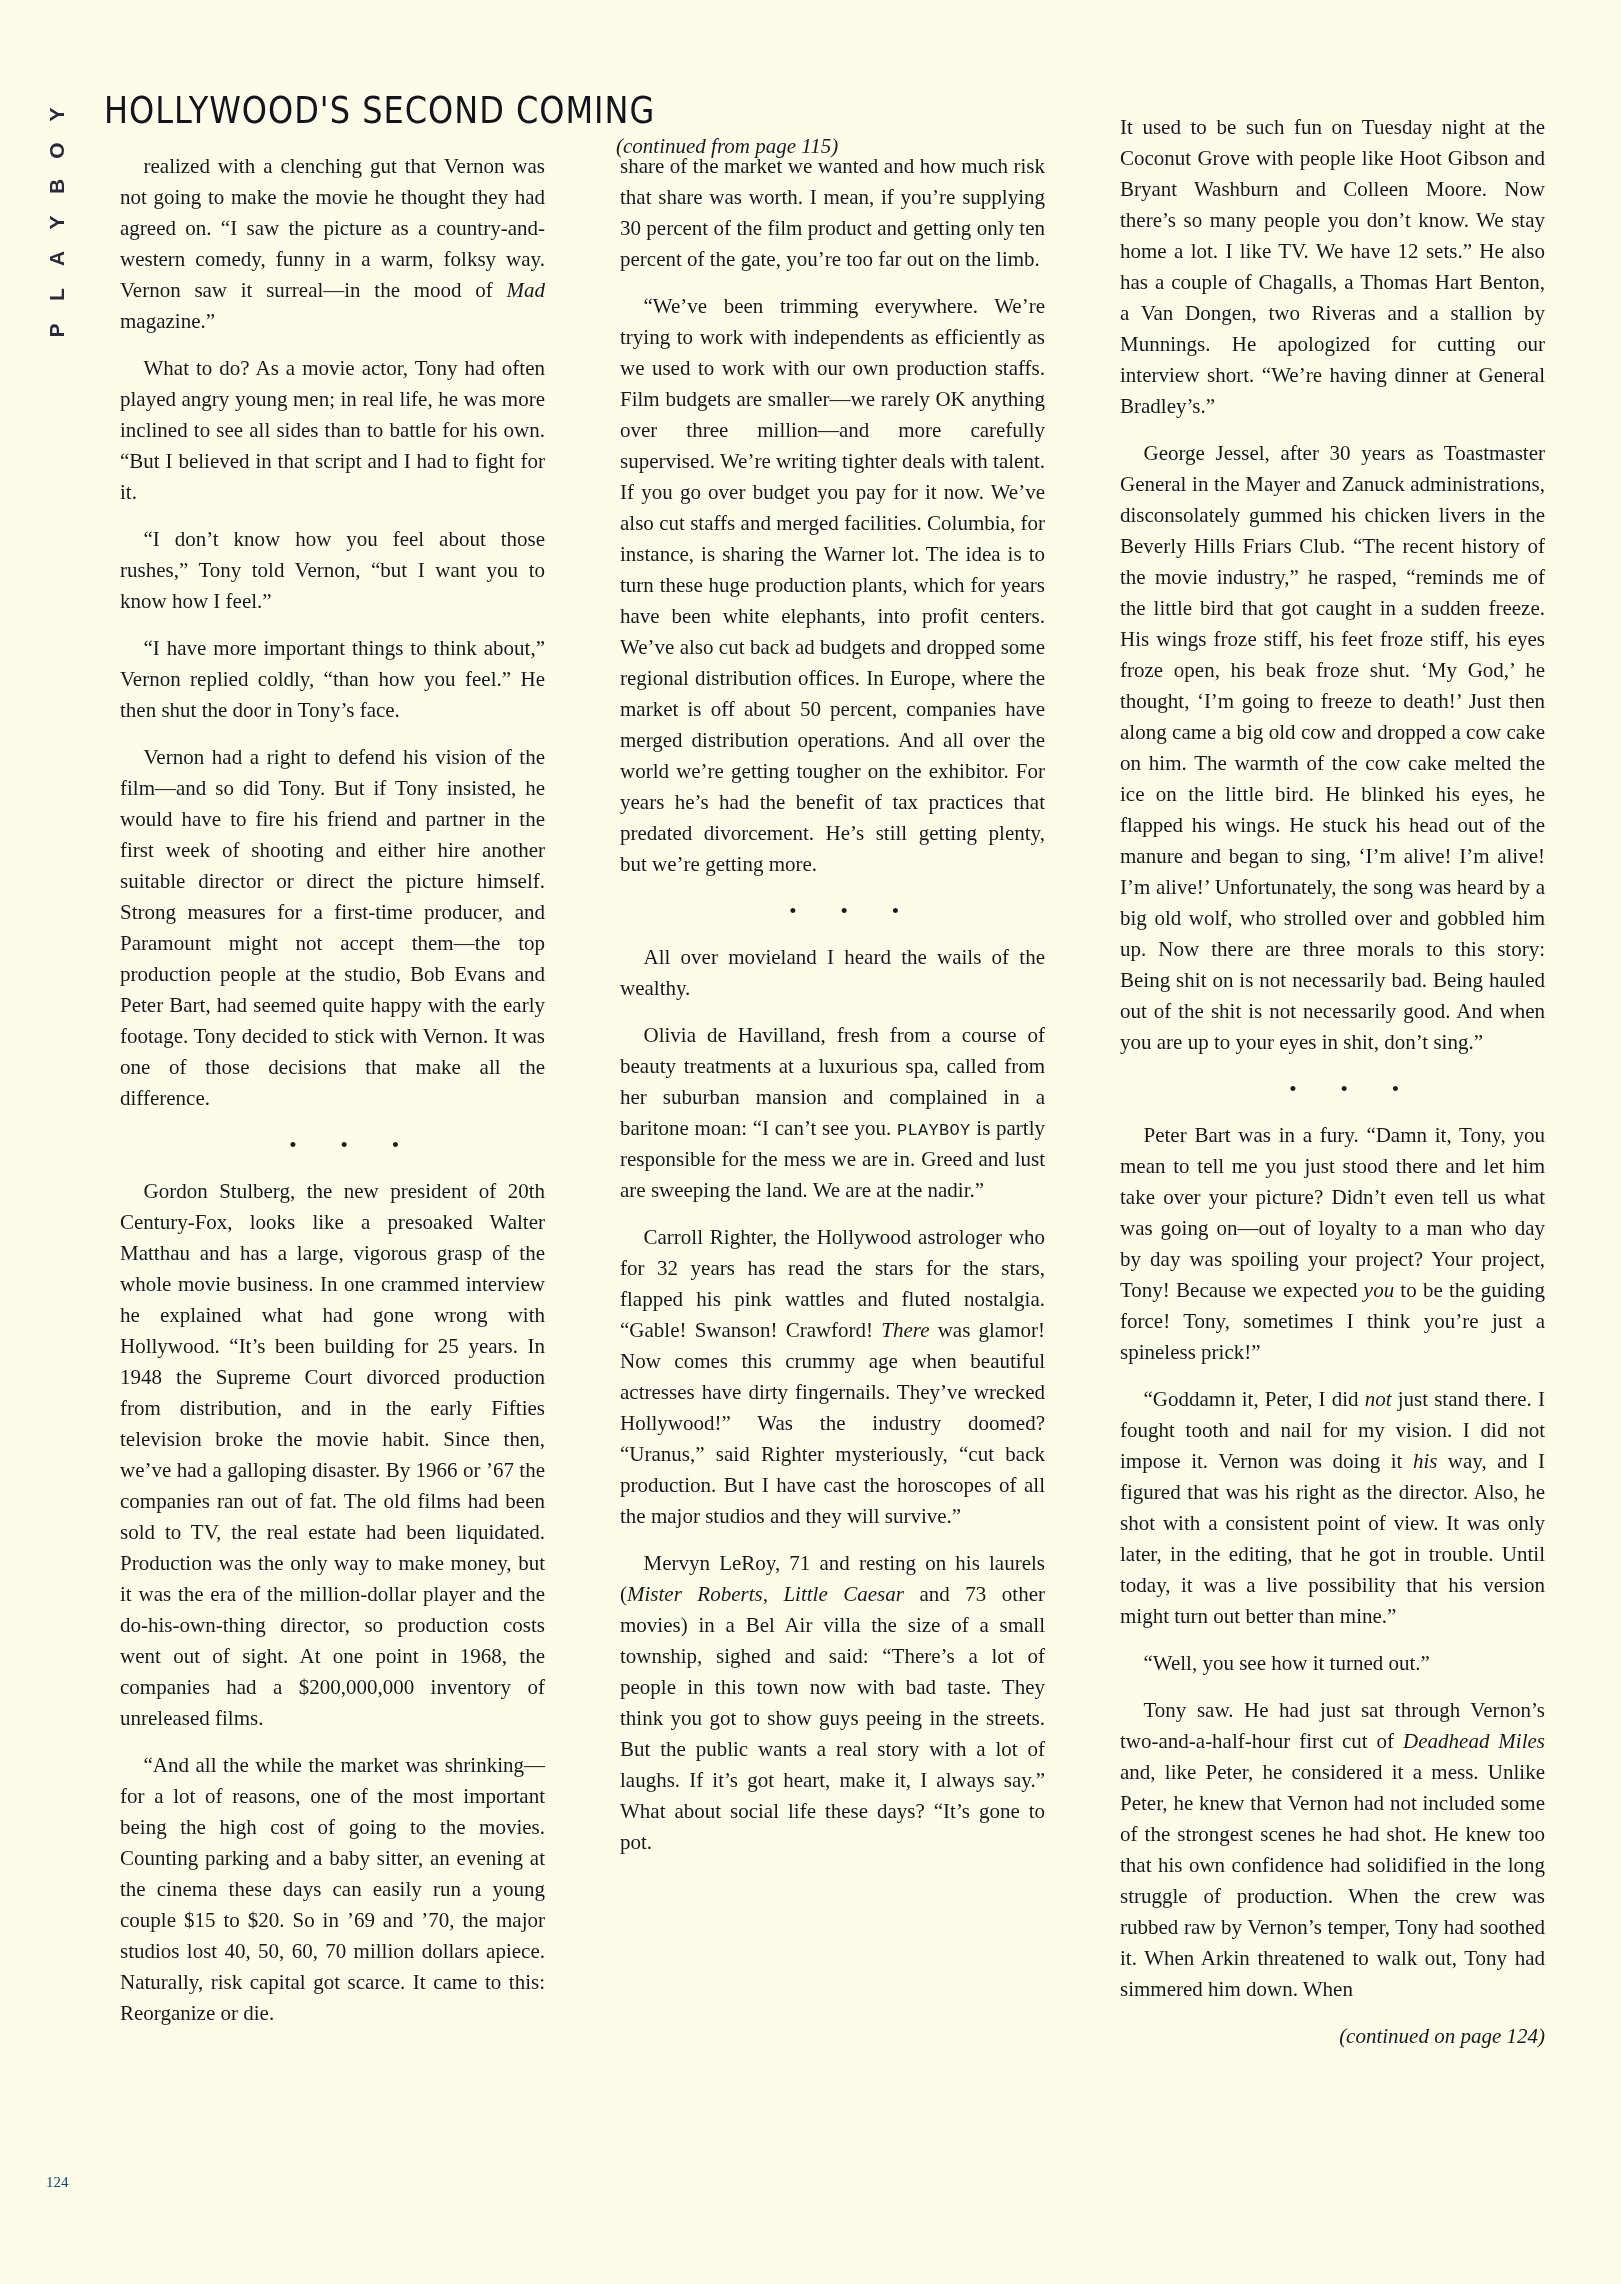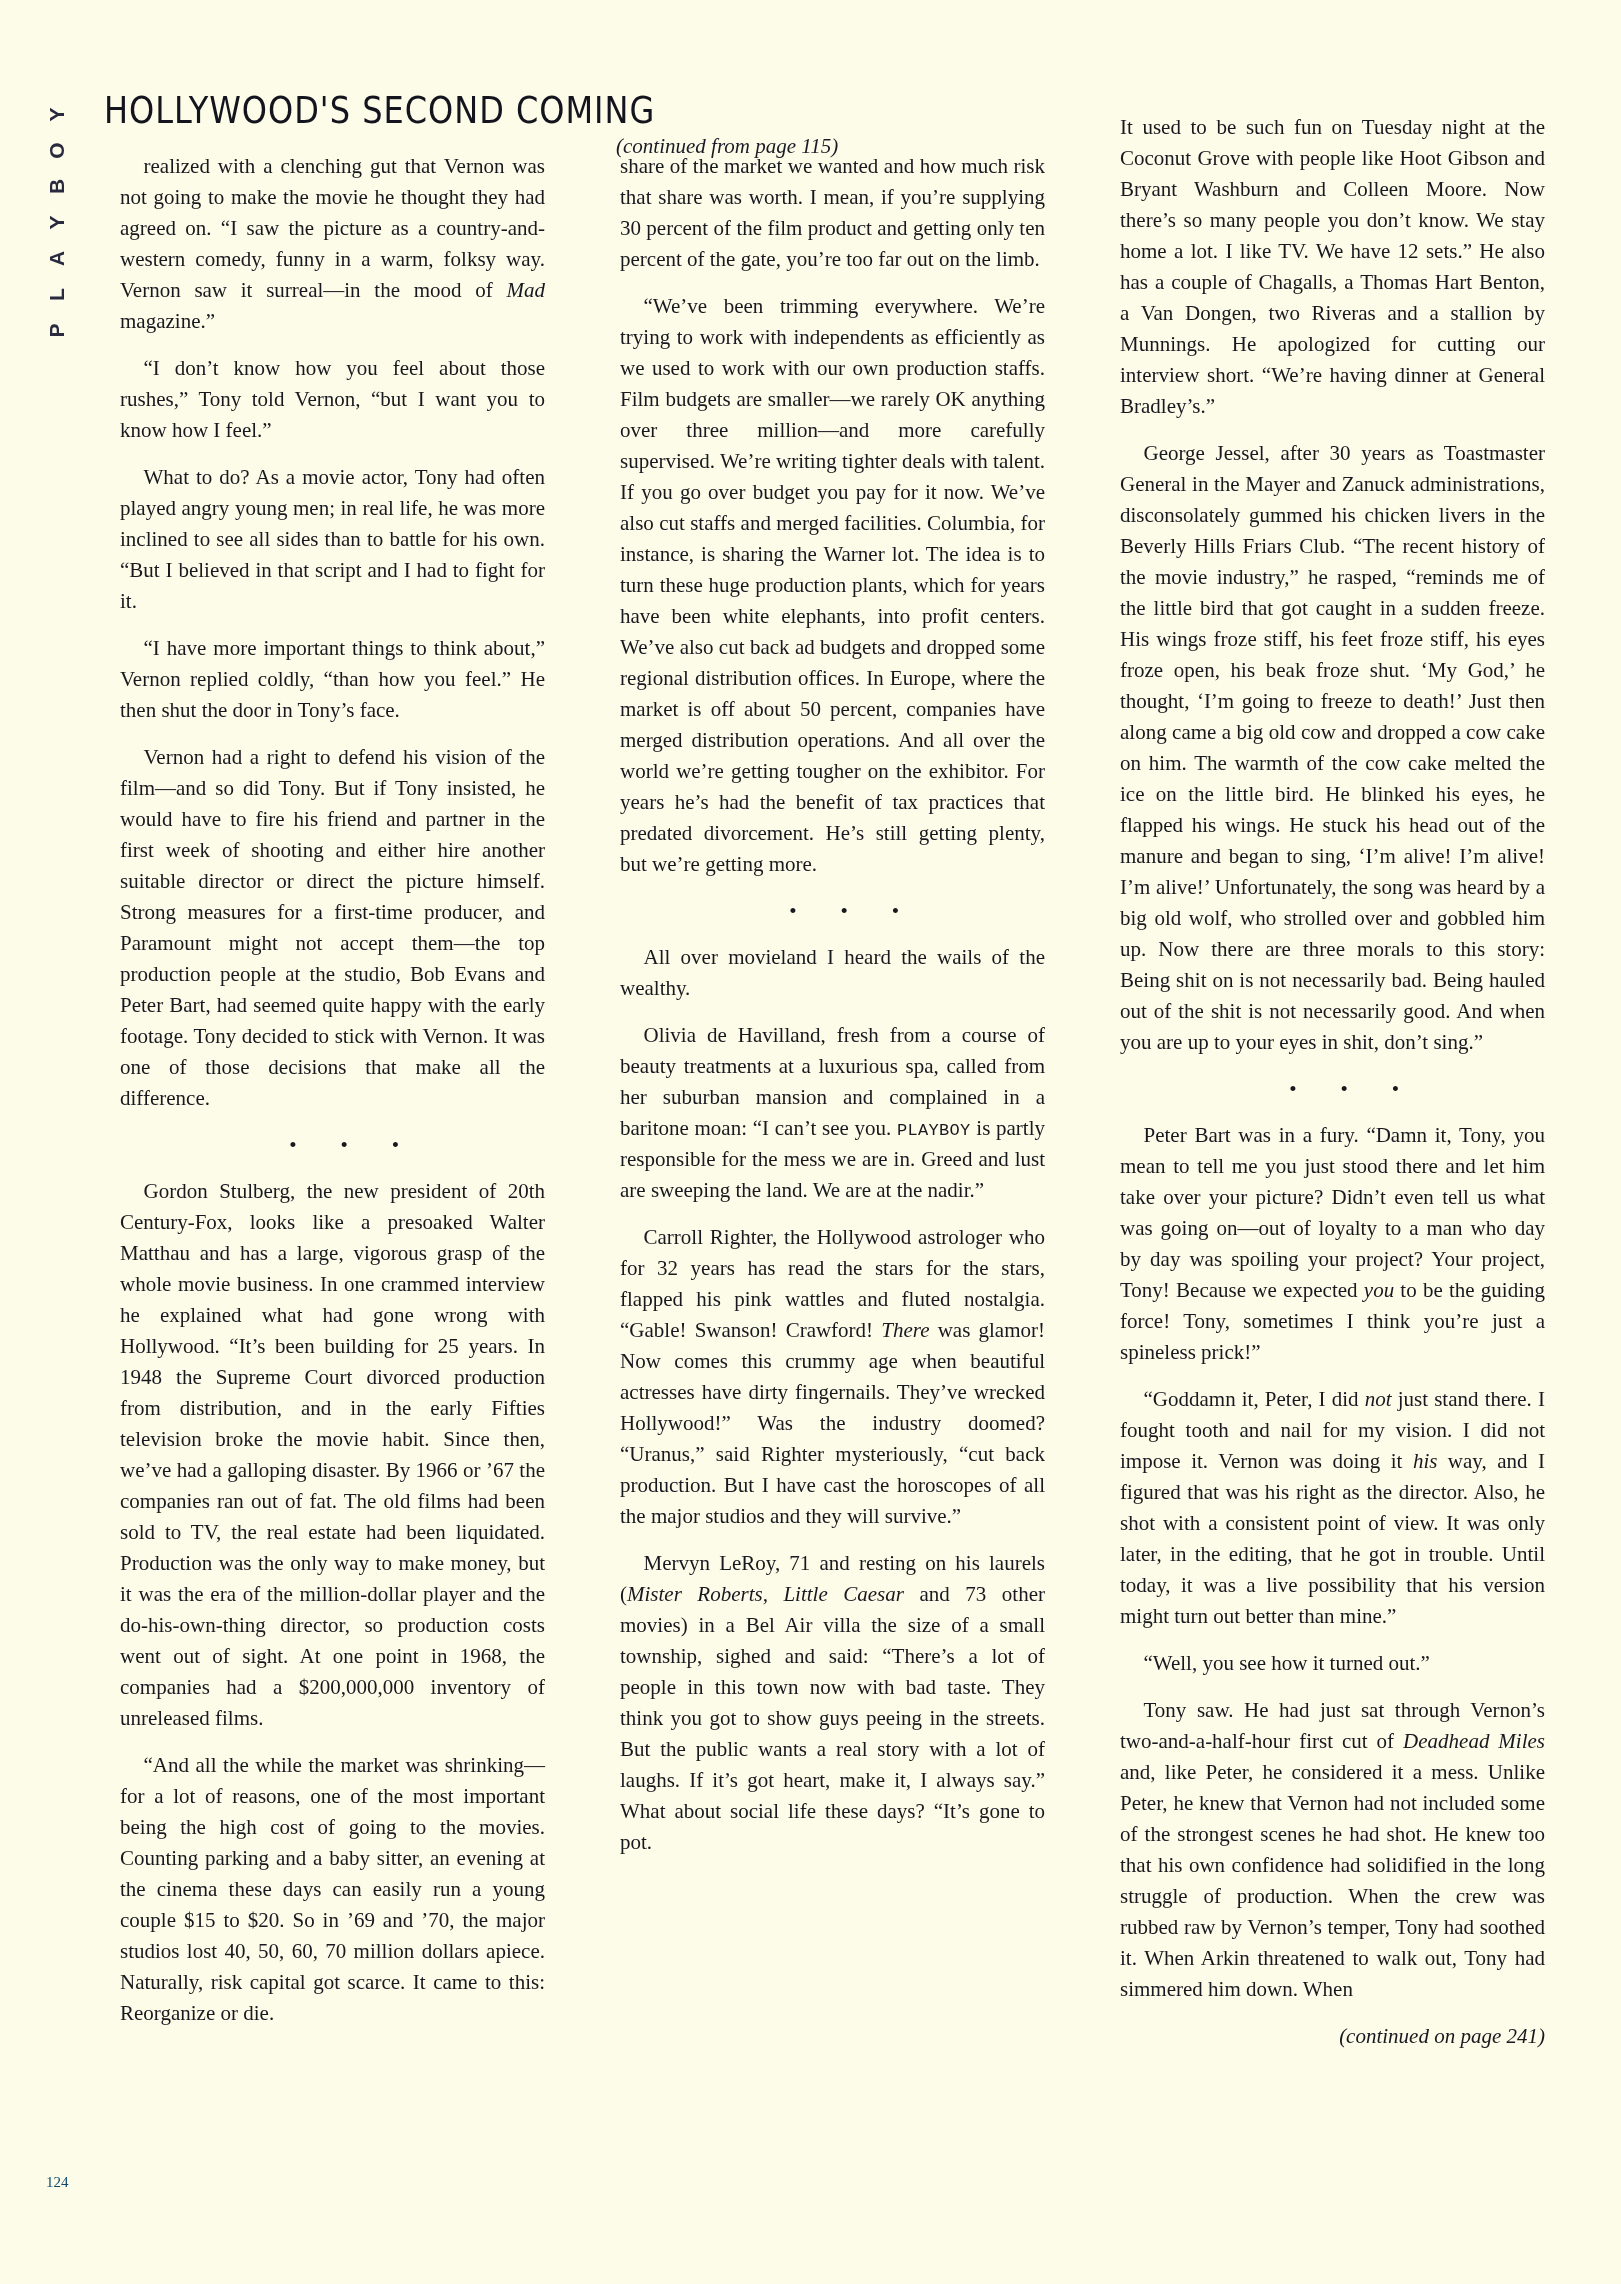--- a/index.html
+++ b/index.html
@@ -152,22 +152,22 @@
 
   <div id="masthead">
     <div id="article-title">HOLLYWOOD'S SECOND COMING</div>
     <div id="continued-from">(continued from page 115)</div>
   </div>
 
   <div id="columns">
 
     <div class="column col1">
       <p>realized with a clenching gut that Vernon was not going to make the movie he thought they had agreed on. “I saw the picture as a country-and-western comedy, funny in a warm, folksy way. Vernon saw it surreal—in the mood of <i>Mad</i> magazine.”</p>
+      <p>What to do? As a movie actor, Tony had often played angry young men; in real life, he was more inclined to see all sides than to battle for his own. “But I believed in that script and I had to fight for it.</p>
       <p>“I don’t know how you feel about those rushes,” Tony told Vernon, “but I want you to know how I feel.”</p>
-      <p>What to do? As a movie actor, Tony had often played angry young men; in real life, he was more inclined to see all sides than to battle for his own. “But I believed in that script and I had to fight for it.</p>
       <p>“I have more important things to think about,” Vernon replied coldly, “than how you feel.” He then shut the door in Tony’s face.</p>
       <p>Vernon had a right to defend his vision of the film—and so did Tony. But if Tony insisted, he would have to fire his friend and partner in the first week of shooting and either hire another suitable director or direct the picture himself. Strong measures for a first-time producer, and Paramount might not accept them—the top production people at the studio, Bob Evans and Peter Bart, had seemed quite happy with the early footage. Tony decided to stick with Vernon. It was one of those decisions that make all the difference.</p>
       <p class="dots">• • •</p>
       <p>Gordon Stulberg, the new president of 20th Century-Fox, looks like a presoaked Walter Matthau and has a large, vigorous grasp of the whole movie business. In one crammed interview he explained what had gone wrong with Hollywood. “It’s been building for 25 years. In 1948 the Supreme Court divorced production from distribution, and in the early Fifties television broke the movie habit. Since then, we’ve had a galloping disaster. By 1966 or ’67 the companies ran out of fat. The old films had been sold to TV, the real estate had been liquidated. Production was the only way to make money, but it was the era of the million-dollar player and the do-his-own-thing director, so production costs went out of sight. At one point in 1968, the companies had a $200,000,000 inventory of unreleased films.</p>
       <p>“And all the while the market was shrinking—for a lot of reasons, one of the most important being the high cost of going to the movies. Counting parking and a baby sitter, an evening at the cinema these days can easily run a young couple $15 to $20. So in ’69 and ’70, the major studios lost 40, 50, 60, 70 million dollars apiece. Naturally, risk capital got scarce. It came to this: Reorganize or die.</p>
     </div>
 
     <div class="column col2">
       <p class="noindent">share of the market we wanted and how much risk that share was worth. I mean, if you’re supplying 30 percent of the film product and getting only ten percent of the gate, you’re too far out on the limb.</p>
       <p>“We’ve been trimming everywhere. We’re trying to work with independents as efficiently as we used to work with our own production staffs. Film budgets are smaller—we rarely OK anything over three million—and more carefully supervised. We’re writing tighter deals with talent. If you go over budget you pay for it now. We’ve also cut staffs and merged facilities. Columbia, for instance, is sharing the Warner lot. The idea is to turn these huge production plants, which for years have been white elephants, into profit centers. We’ve also cut back ad budgets and dropped some regional distribution offices. In Europe, where the market is off about 50 percent, companies have merged distribution operations. And all over the world we’re getting tougher on the exhibitor. For years he’s had the benefit of tax practices that predated divorcement. He’s still getting plenty, but we’re getting more.</p>
@@ -179,21 +179,21 @@
     </div>
 
     <div class="column col3">
       <p class="noindent">It used to be such fun on Tuesday night at the Coconut Grove with people like Hoot Gibson and Bryant Washburn and Colleen Moore. Now there’s so many people you don’t know. We stay home a lot. I like TV. We have 12 sets.” He also has a couple of Chagalls, a Thomas Hart Benton, a Van Dongen, two Riveras and a stallion by Munnings. He apologized for cutting our interview short. “We’re having dinner at General Bradley’s.”</p>
       <p>George Jessel, after 30 years as Toastmaster General in the Mayer and Zanuck administrations, disconsolately gummed his chicken livers in the Beverly Hills Friars Club. “The recent history of the movie industry,” he rasped, “reminds me of the little bird that got caught in a sudden freeze. His wings froze stiff, his feet froze stiff, his eyes froze open, his beak froze shut. ‘My God,’ he thought, ‘I’m going to freeze to death!’ Just then along came a big old cow and dropped a cow cake on him. The warmth of the cow cake melted the ice on the little bird. He blinked his eyes, he flapped his wings. He stuck his head out of the manure and began to sing, ‘I’m alive! I’m alive! I’m alive!’ Unfortunately, the song was heard by a big old wolf, who strolled over and gobbled him up. Now there are three morals to this story: Being shit on is not necessarily bad. Being hauled out of the shit is not necessarily good. And when you are up to your eyes in shit, don’t sing.”</p>
       <p class="dots">• • •</p>
       <p>Peter Bart was in a fury. “Damn it, Tony, you mean to tell me you just stood there and let him take over your picture? Didn’t even tell us what was going on—out of loyalty to a man who day by day was spoiling your project? Your project, Tony! Because we expected <i>you</i> to be the guiding force! Tony, sometimes I think you’re just a spineless prick!”</p>
       <p>“Goddamn it, Peter, I did <i>not</i> just stand there. I fought tooth and nail for my vision. I did not impose it. Vernon was doing it <i>his</i> way, and I figured that was his right as the director. Also, he shot with a consistent point of view. It was only later, in the editing, that he got in trouble. Until today, it was a live possibility that his version might turn out better than mine.”</p>
       <p>“Well, you see how it turned out.”</p>
       <p>Tony saw. He had just sat through Vernon’s two-and-a-half-hour first cut of <i>Deadhead Miles</i> and, like Peter, he considered it a mess. Unlike Peter, he knew that Vernon had not included some of the strongest scenes he had shot. He knew too that his own confidence had solidified in the long struggle of production. When the crew was rubbed raw by Vernon’s temper, Tony had soothed it. When Arkin threatened to walk out, Tony had simmered him down. When</p>
-      <p class="continued-on">(continued on page 241)</p>
+      <p class="continued-on">(continued on page 124)</p>
     </div>
 
   </div>
 
   <div id="folio">124</div>
 
 </div>
 
 
 </body></html>

